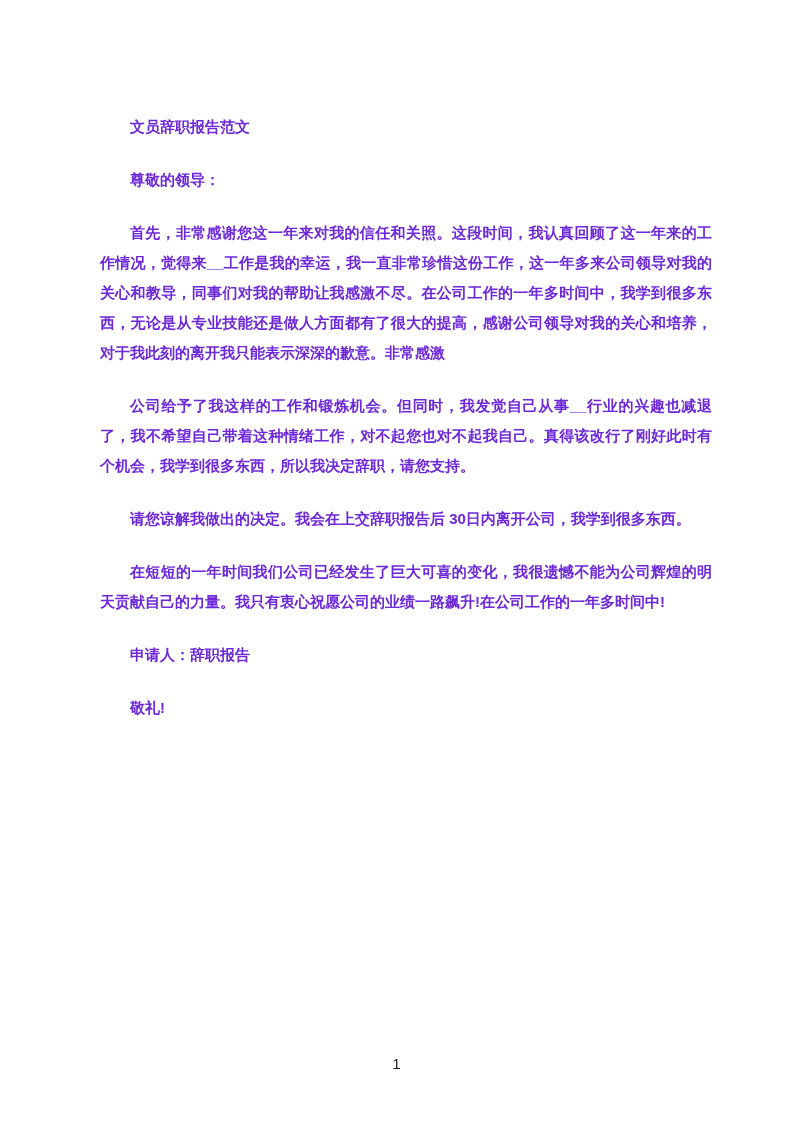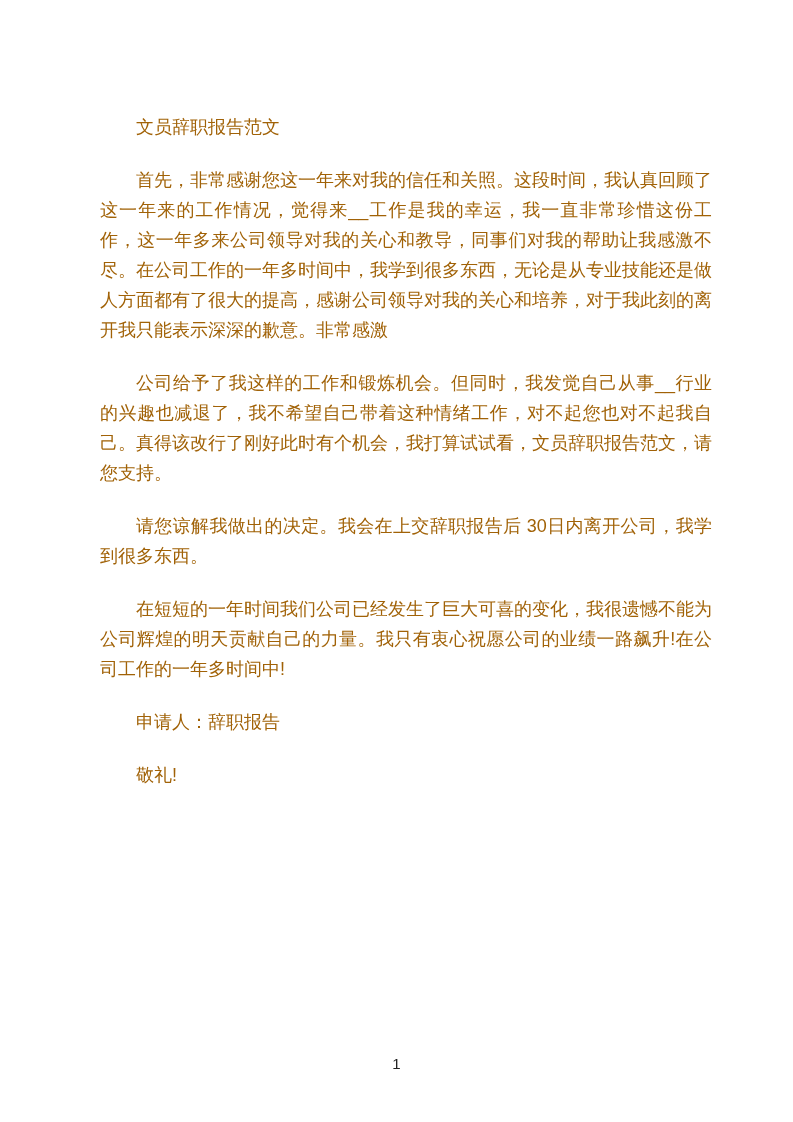--- a/index.html
+++ b/index.html
@@ -25,26 +25,26 @@
     font-size: 23px;
     font-weight: 700;
     letter-spacing: 1px;
     color: #111111;
   }
   .content {
     margin: 112px 81px 0 100px;
   }
   .para {
     margin: 23px 0;
-    font-size: 18px;
-    font-weight: 400;
+    font-size: 15px;
+    font-weight: 700;
     line-height: 30px;
     text-indent: 2em;
     text-align: justify;
-    color: #a16207;
+    color: #6d28d9;
     word-break: break-all;
   }
   .page-footer {
     position: absolute;
     bottom: 50px;
     left: 0;
     width: 100%;
     text-align: center;
     font-size: 15px;
     font-weight: 400;
@@ -54,24 +54,25 @@
 </head>
 <body>
 
 <div class="page">
 
 
   <div class="content">
 
     <p class="para">文员辞职报告范文</p>
 
+    <p class="para">尊敬的领导：</p>
 
     <p class="para">首先，非常感谢您这一年来对我的信任和关照。这段时间，我认真回顾了这一年来的工作情况，觉得来__工作是我的幸运，我一直非常珍惜这份工作，这一年多来公司领导对我的关心和教导，同事们对我的帮助让我感激不尽。在公司工作的一年多时间中，我学到很多东西，无论是从专业技能还是做人方面都有了很大的提高，感谢公司领导对我的关心和培养，对于我此刻的离开我只能表示深深的歉意。非常感激</p>
 
-    <p class="para">公司给予了我这样的工作和锻炼机会。但同时，我发觉自己从事__行业的兴趣也减退了，我不希望自己带着这种情绪工作，对不起您也对不起我自己。真得该改行了刚好此时有个机会，我打算试试看，文员辞职报告范文，请您支持。</p>
+    <p class="para">公司给予了我这样的工作和锻炼机会。但同时，我发觉自己从事__行业的兴趣也减退了，我不希望自己带着这种情绪工作，对不起您也对不起我自己。真得该改行了刚好此时有个机会，我学到很多东西，所以我决定辞职，请您支持。</p>
 
     <p class="para">请您谅解我做出的决定。我会在上交辞职报告后 30日内离开公司，我学到很多东西。</p>
 
     <p class="para">在短短的一年时间我们公司已经发生了巨大可喜的变化，我很遗憾不能为公司辉煌的明天贡献自己的力量。我只有衷心祝愿公司的业绩一路飙升!在公司工作的一年多时间中!</p>
 
 
     <p class="para">申请人：辞职报告</p>
 
     <p class="para">敬礼!</p>
 

